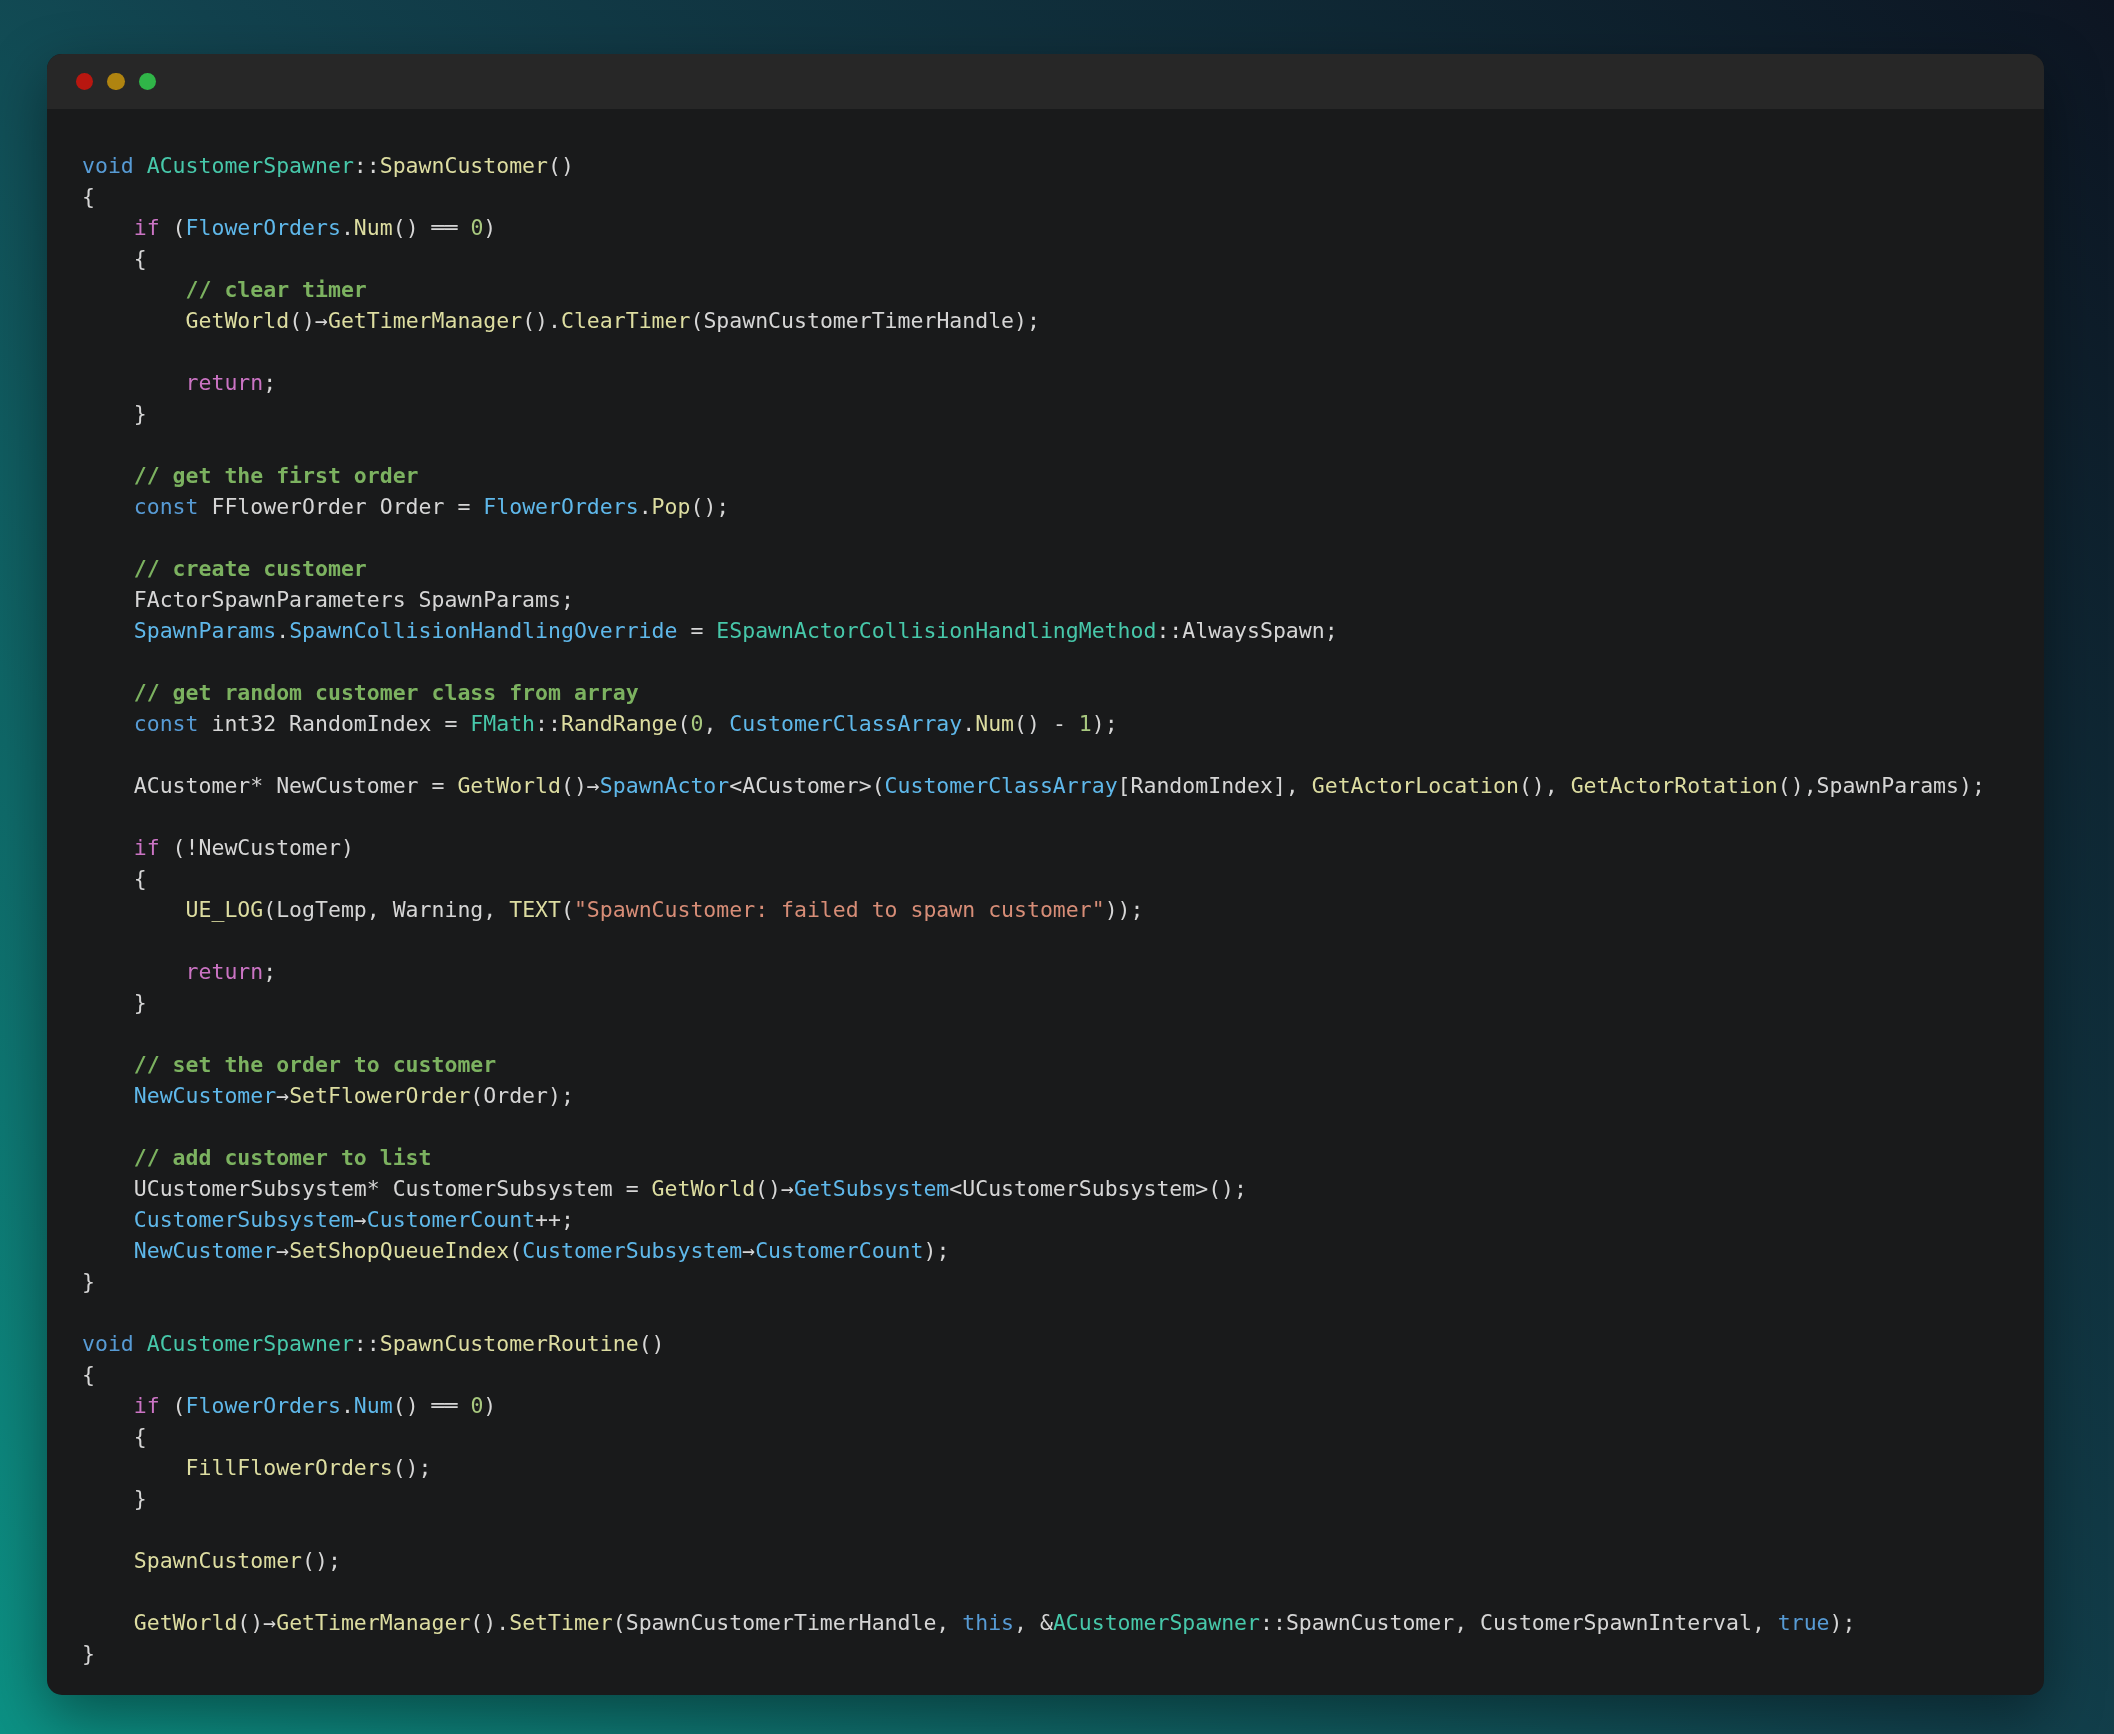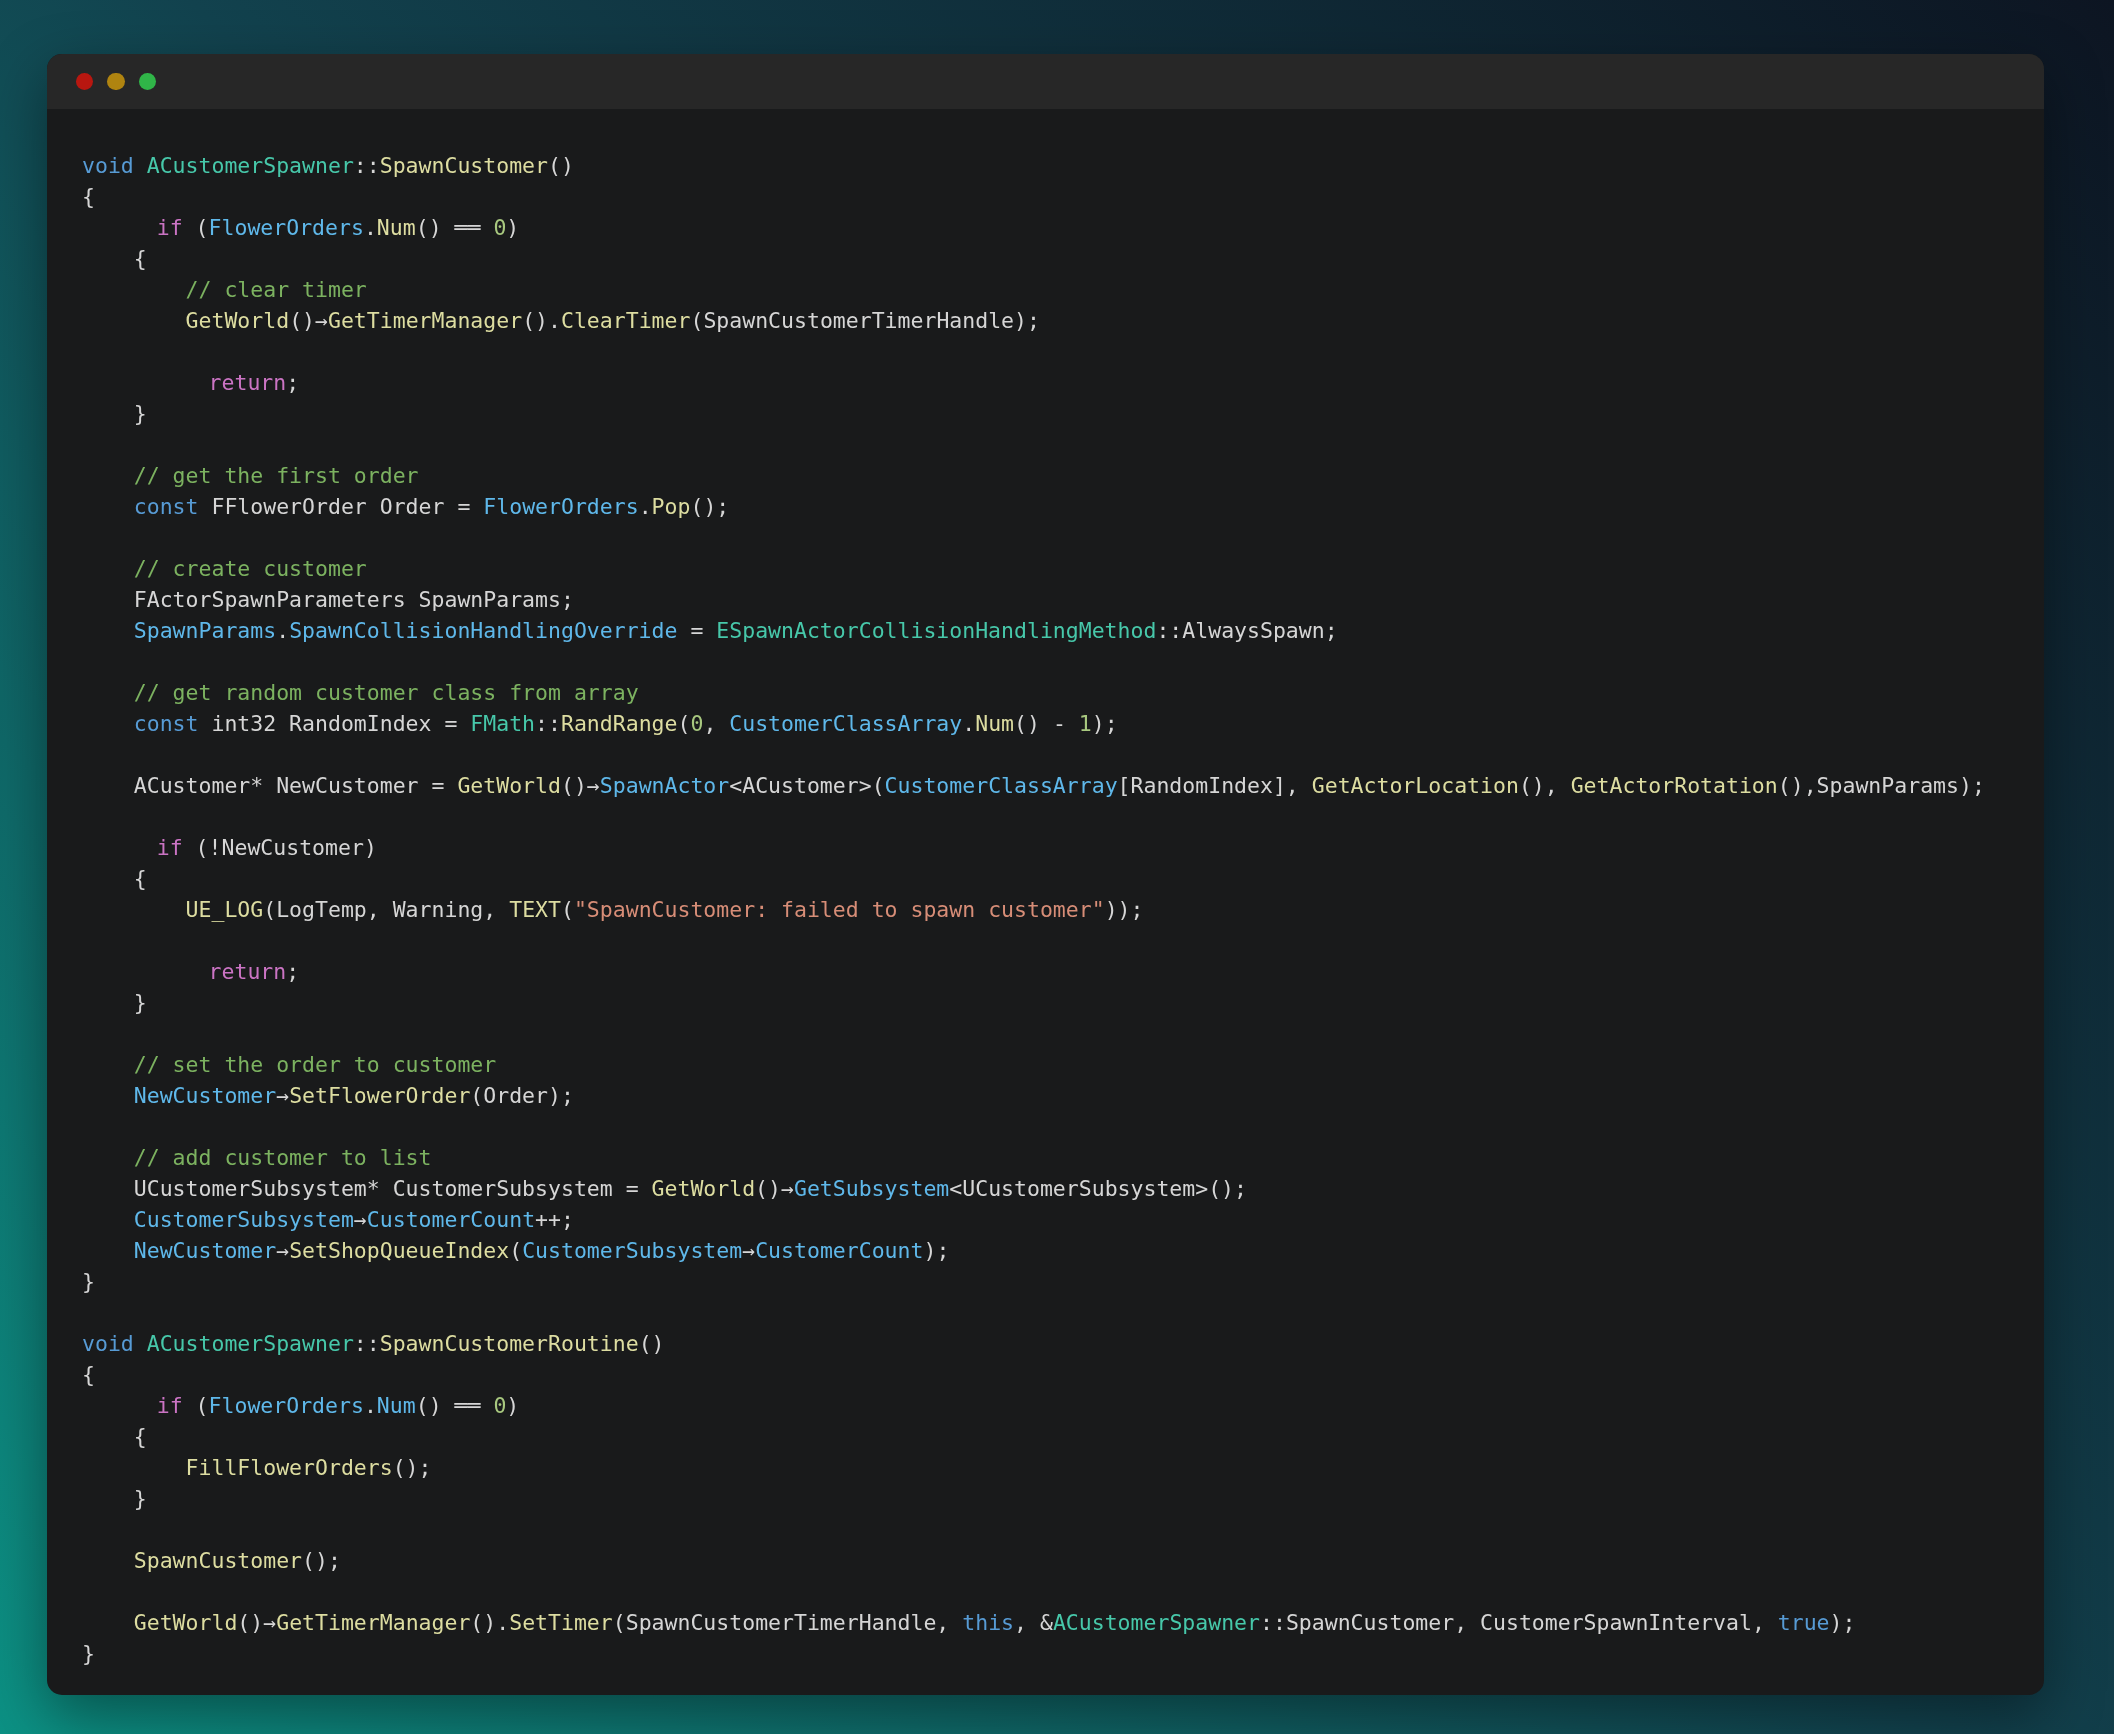--- a/index.html
+++ b/index.html
@@ -26,23 +26,23 @@
   .light{
     width:17.4px; height:17.4px; border-radius:50%;
     margin-right:14px; border:none; display:inline-block; cursor:default;
   }
   .code{
     padding:41px 23px 23px 35px;
     font-size:21.5px; line-height:31px;
     white-space:pre; color:var(--tok-d);
   }
   .line{height:31px;}
-  .tok-d{color:var(--tok-d);} .tok-k{color:var(--tok-k);} .tok-c{color:var(--tok-c);margin-left:23px;}
+  .tok-d{color:var(--tok-d);} .tok-k{color:var(--tok-k);} .tok-c{color:var(--tok-c);}
   .tok-t{color:var(--tok-t);} .tok-f{color:var(--tok-f);} .tok-v{color:var(--tok-v);margin-top:8px;}
-  .tok-n{color:var(--tok-n);} .tok-s{color:var(--tok-s);} .tok-m{color:var(--tok-m);}
+  .tok-n{color:var(--tok-n);} .tok-s{color:var(--tok-s);} .tok-m{color:var(--tok-m);font-weight:bold;}
 </style>
 </head>
 <body>
 
 <div>
   <div class="window">
     <div class="titlebar">
       <button class="light" style="background: rgb(184, 23, 16);"></button>
       <button class="light" style="background: rgb(176, 132, 16);"></button>
       <button class="light" style="background: rgb(48, 181, 72);"></button>

